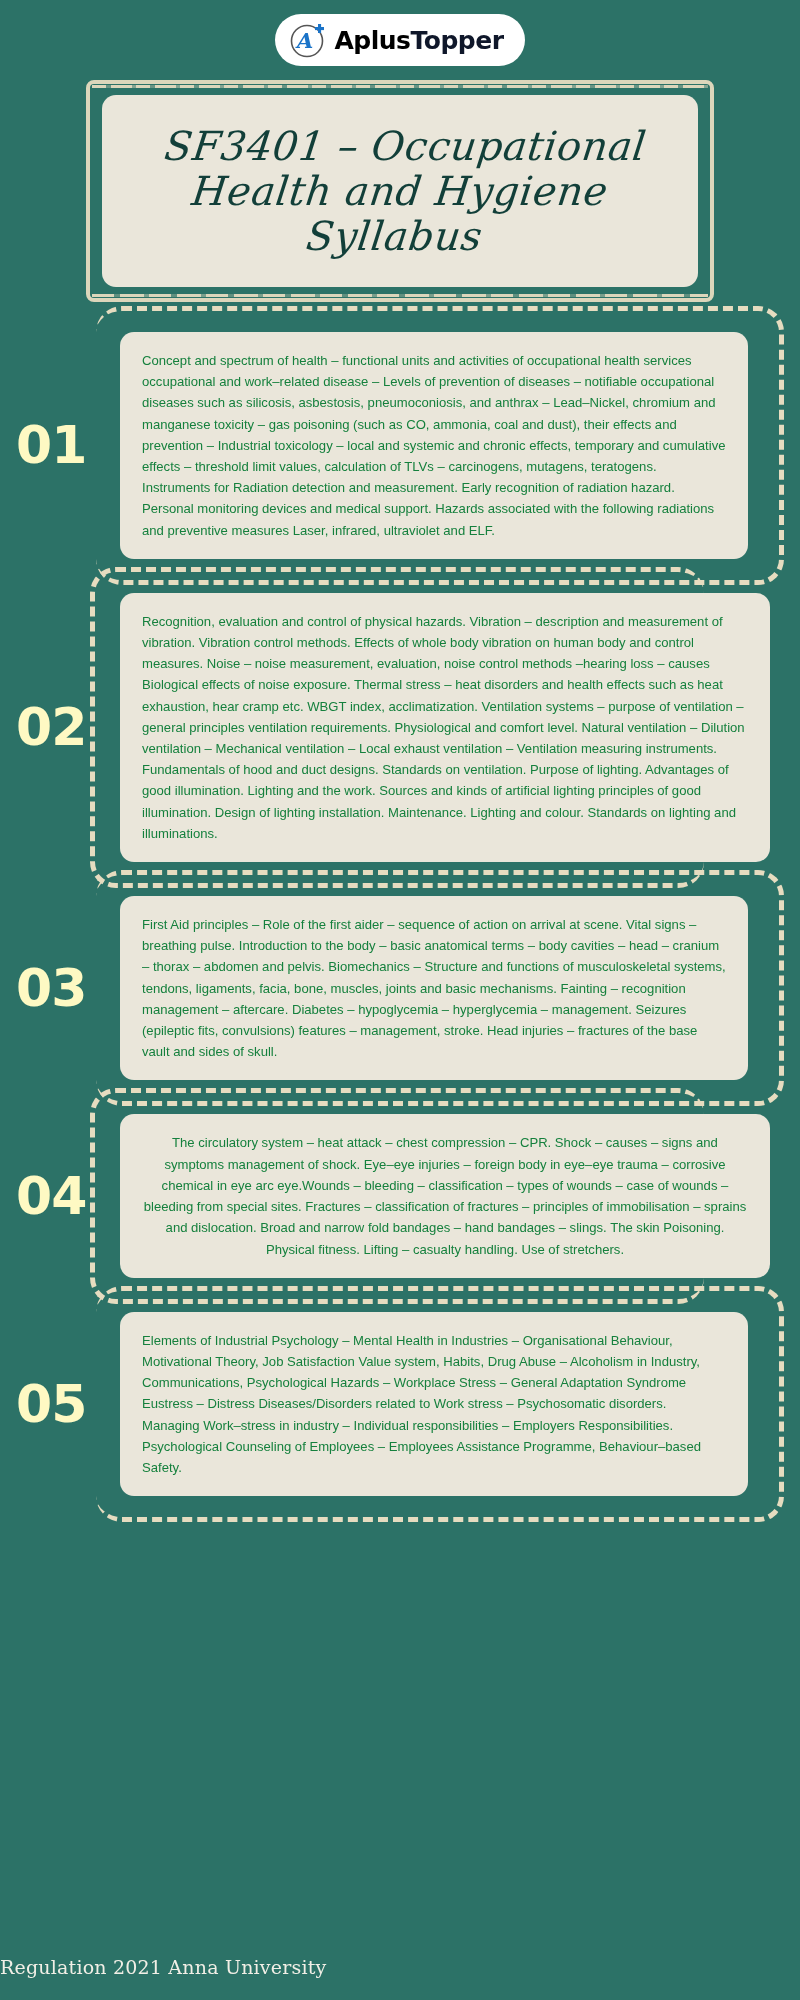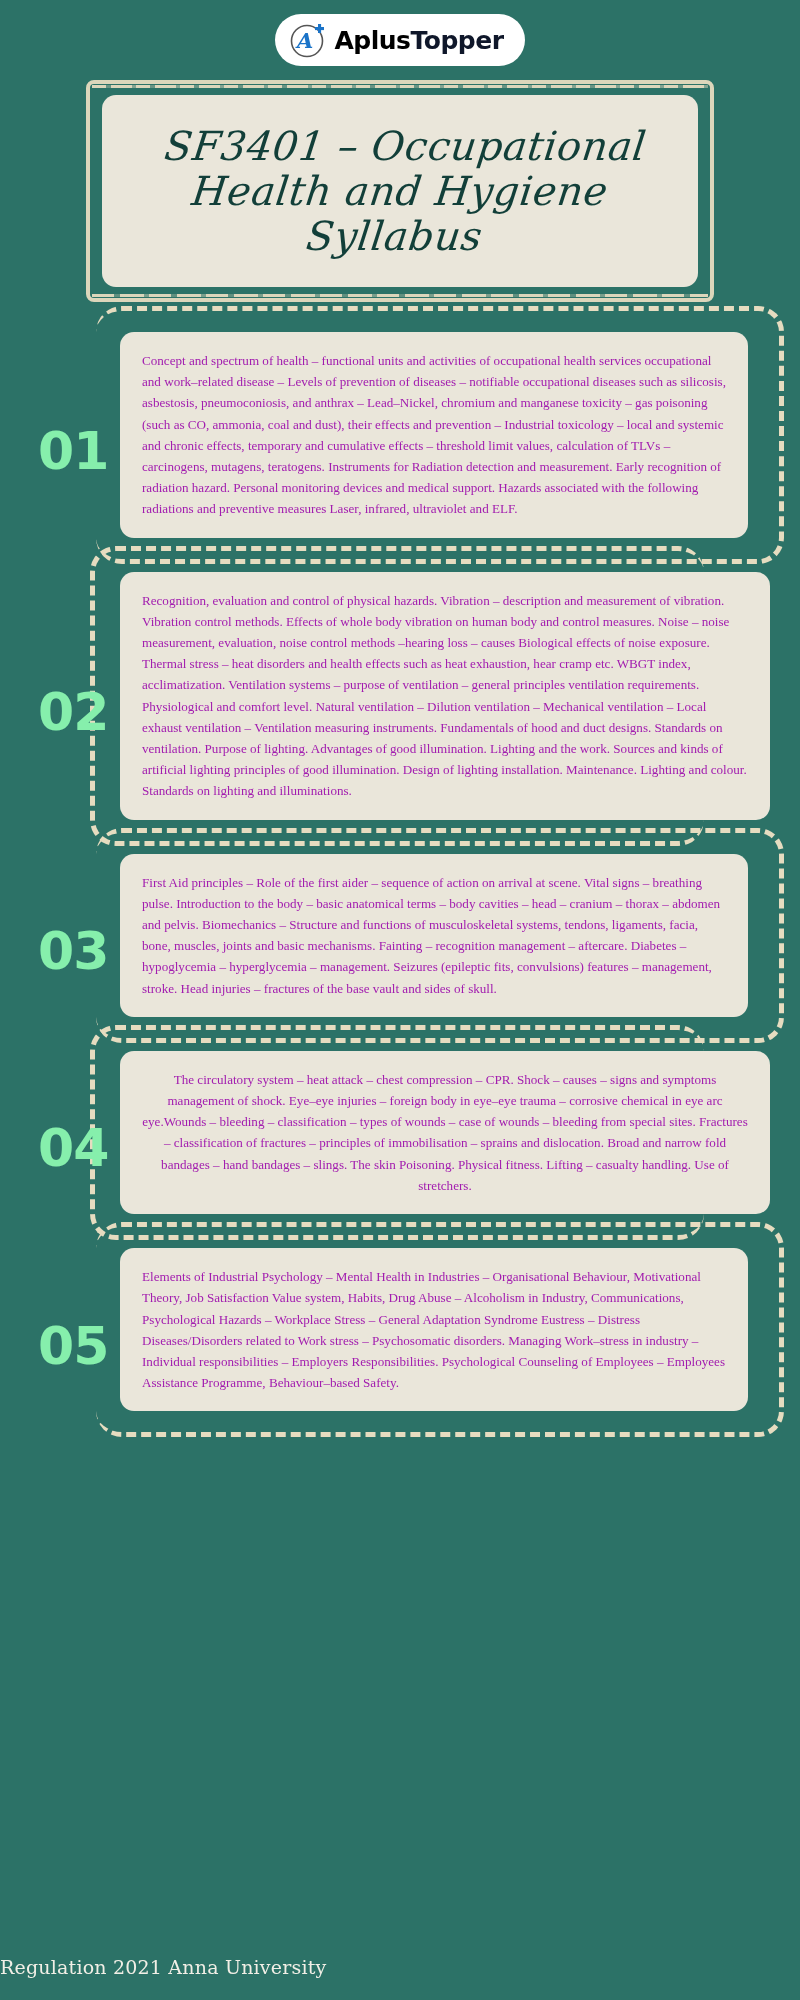--- a/index.html
+++ b/index.html
@@ -122,49 +122,48 @@
     border-left: none;
   }
   .dash-left {
     left: 90px; right: 96px;
     top: -26px; bottom: -26px;
     border-right: none;
   }
 
   .unit-num {
     position: absolute;
-    left: 38px;
+    left: 16px;
     top: 50%;
     transform: translateY(-50%);
     font-family: "DejaVu Sans", sans-serif;
     font-weight: bold;
     font-size: 52px;
-    color: #86efac;
+    color: #fef9c3;
     letter-spacing: -1px;
     z-index: 3;
-    margin-top: 16px;
   }
 
   .unit-card {
     margin-left: 120px;
     margin-right: 52px;
     background: #eae6da;
     border-radius: 14px;
     padding: 18px 22px 18px 22px;
     position: relative;
     z-index: 2;
   }
   .unit-card.wide {
     margin-right: 30px;
   }
   .unit-card p {
-    font-family: Liberation Serif, serif;
+    font-family: Liberation Sans, sans-serif;
     font-size: 13.1px;
     line-height: 1.62;
-    color: #a21caf;
+    color: #15803d;
     text-align: left;
   }
   .unit-card p.center { text-align: center; }
 
   
   .footer {
     position: absolute;
     left: 0; right: 0;
     bottom: 22px;
     text-align: left;

